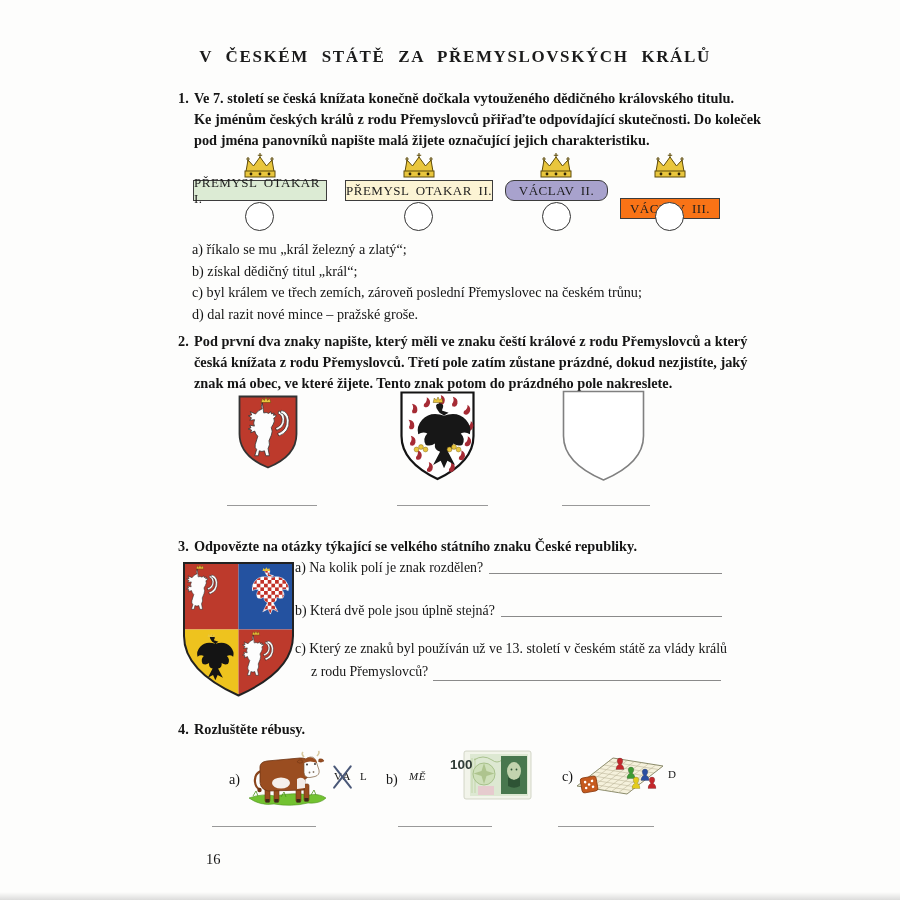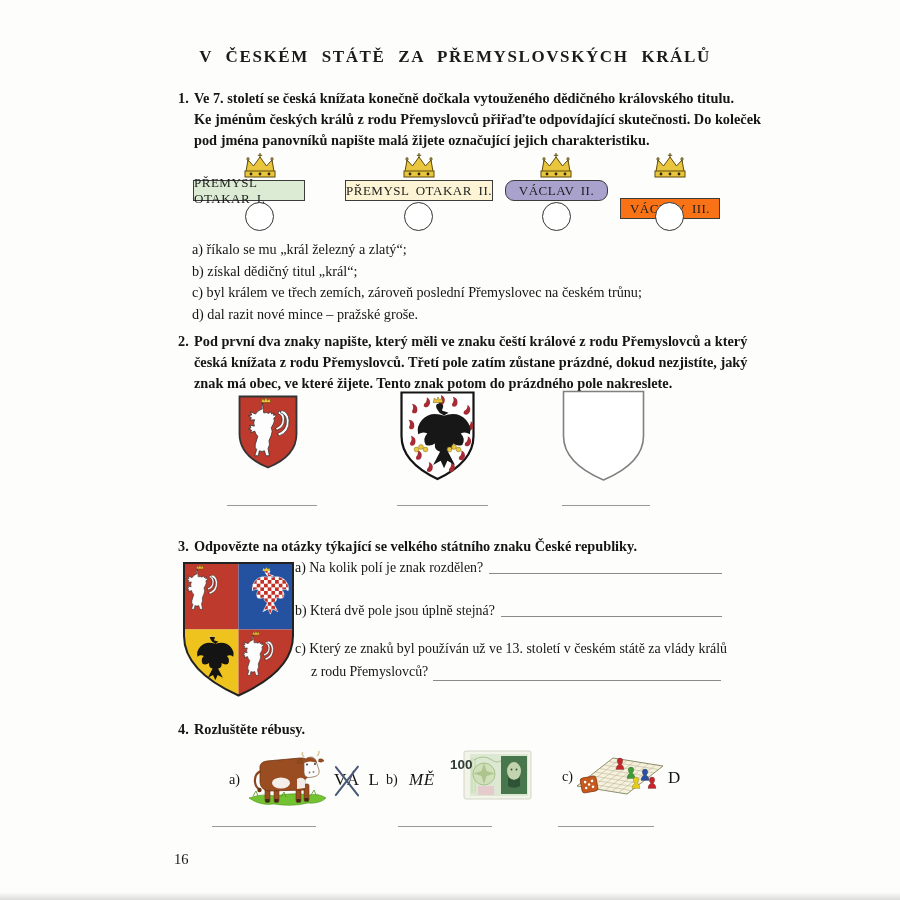--- a/index.html
+++ b/index.html
@@ -11,26 +11,26 @@
   .qnum{position:absolute;left:-16px;}
   .kingbox{position:absolute;height:21px;border:1.4px solid #3c3c3c;display:flex;align-items:center;justify-content:center;
            font-size:13px;letter-spacing:0.5px;word-spacing:3px;color:#1d1d1d;box-sizing:border-box;}
   .circle{position:absolute;width:29px;height:29px;border:1.6px solid #333;border-radius:50%;background:#fff;box-sizing:border-box;}
   .options{list-style:none;margin:0;padding:0;font-size:14.2px;line-height:21.6px;}
   .qrow{position:absolute;display:flex;width:427px;font-size:13.9px;justify-content:space-between;}
   .qrow .lbl{white-space:nowrap;}
   .qrow .line{flex:1;margin-left:6px;border-bottom:1.3px solid #8a8a8a;margin-bottom:2px;}
   .ansline{position:absolute;border-bottom:1.4px solid #999;}
   .rletter{font-size:14.2px;}
-  .big{font-size:17px;letter-spacing:0.5px;text-align:center;}
+  .big{font-size:11px;letter-spacing:0.5px;text-align:center;}
   .crossed{position:relative;display:inline-block;padding:0 1px;}
   .crossed::before,.crossed::after{content:"";position:absolute;left:-5px;right:-5px;top:50%;height:2.2px;background:#4a5878;border-radius:1px;}
   .crossed::before{transform:rotate(52deg);}
   .crossed::after{transform:rotate(-52deg);}
-  .pagenum{font-size:14.5px;}
+  .pagenum{font-size:14.5px;margin-left:32px;}
   .bottom-shadow{position:absolute;left:0;right:0;bottom:0;height:8px;
                  background:linear-gradient(to bottom,rgba(0,0,0,0),rgba(0,0,0,0.13));}
 </style>
 </head>
 <body>
 
 <div class="page">
 
   <svg width="0" height="0" style="position:absolute" aria-hidden="true">
     <defs>
@@ -73,21 +73,21 @@
   <svg class="abs" style="left:399px;top:151px" width="40" height="28" viewBox="0 0 40 28">
       <use href="#crownIcon"></use>
     </svg>
   <svg class="abs" style="left:536px;top:151px" width="40" height="28" viewBox="0 0 40 28">
       <use href="#crownIcon"></use>
     </svg>
   <svg class="abs" style="left:650px;top:151px" width="40" height="28" viewBox="0 0 40 28">
       <use href="#crownIcon"></use>
     </svg>
 
-  <div class="kingbox" style="left: 193px; top: 180px; width: 112px; background-color: rgb(220, 235, 212);">PŘEMYSL OTAKAR I.</div>
+  <div class="kingbox" style="left: 193px; top: 180px; width: 134px; background-color: rgb(220, 235, 212);">PŘEMYSL OTAKAR I.</div>
   <div class="kingbox" style="left: 345px; top: 180px; width: 148px; background-color: rgb(252, 244, 212);">PŘEMYSL OTAKAR II.</div>
   <div class="kingbox" style="left: 505px; top: 180px; width: 103px; background-color: rgb(168, 162, 205); border-radius: 9px;">VÁCLAV II.</div>
   <div class="kingbox" style="left: 620px; top: 198px; width: 100px; background-color: #f97316;">VÁCLAV III.</div>
 
   <div class="circle" style="left:245px;top:202px;"></div>
   <div class="circle" style="left:404px;top:202px;"></div>
   <div class="circle" style="left:542px;top:202px;"></div>
   <div class="circle" style="left:655px;top:202px;"></div>
 
   <ul class="abs options" style="left:192px;top:239px;width:560px;">

